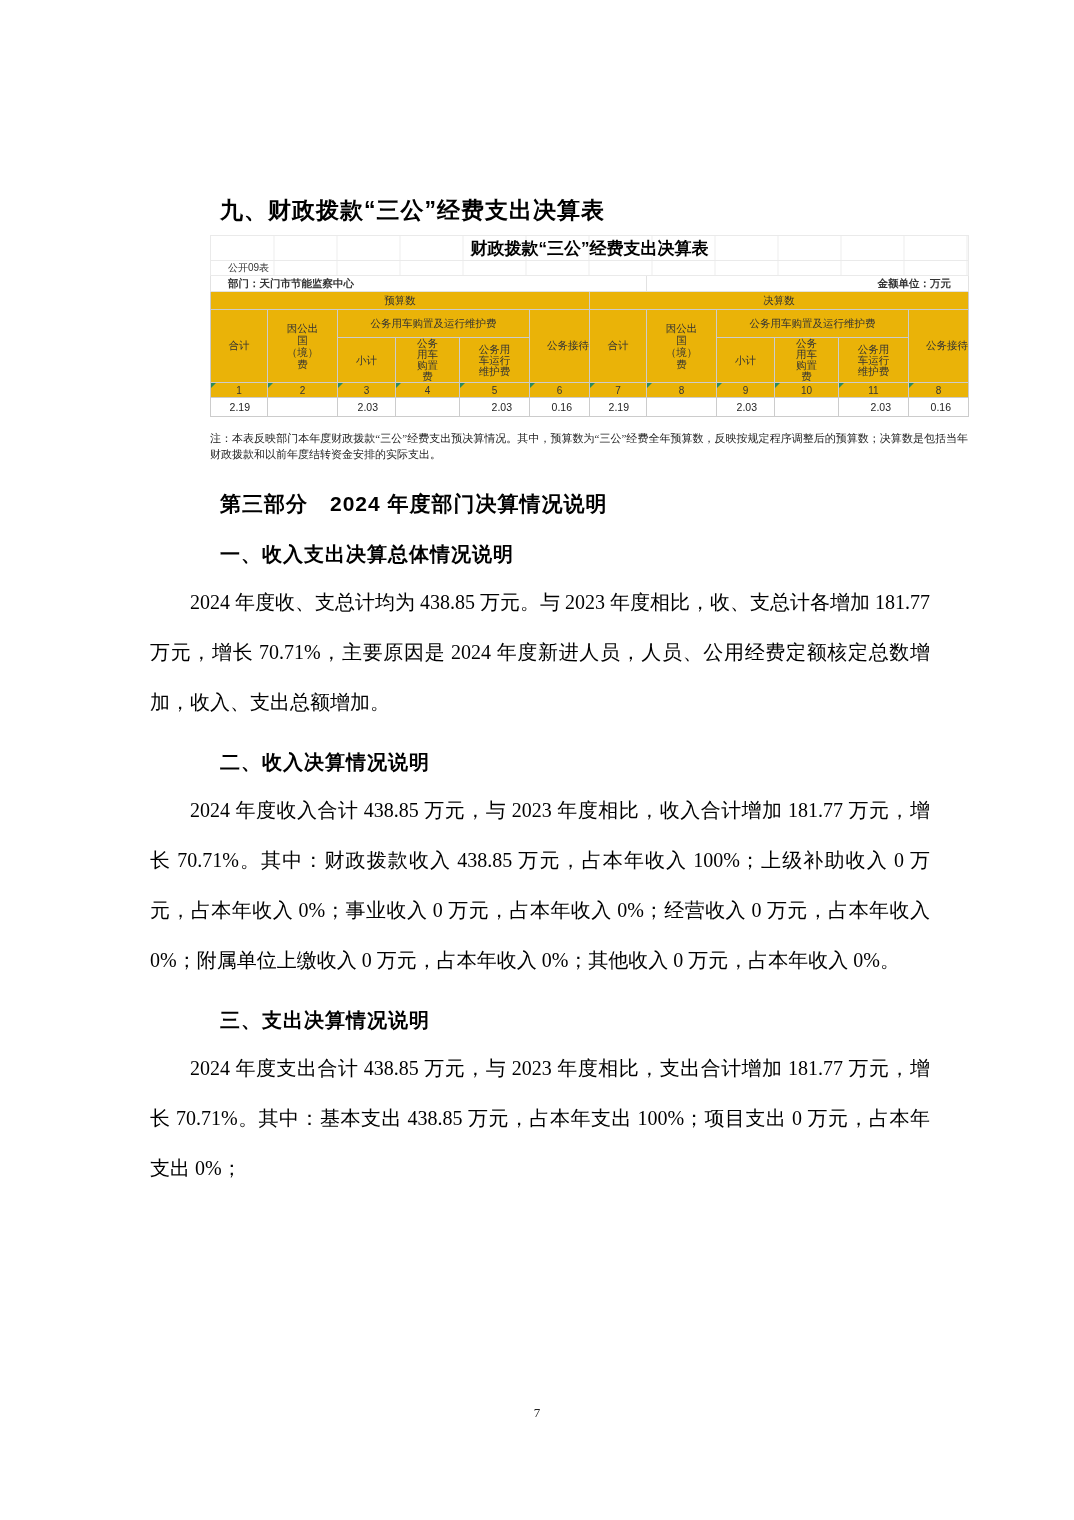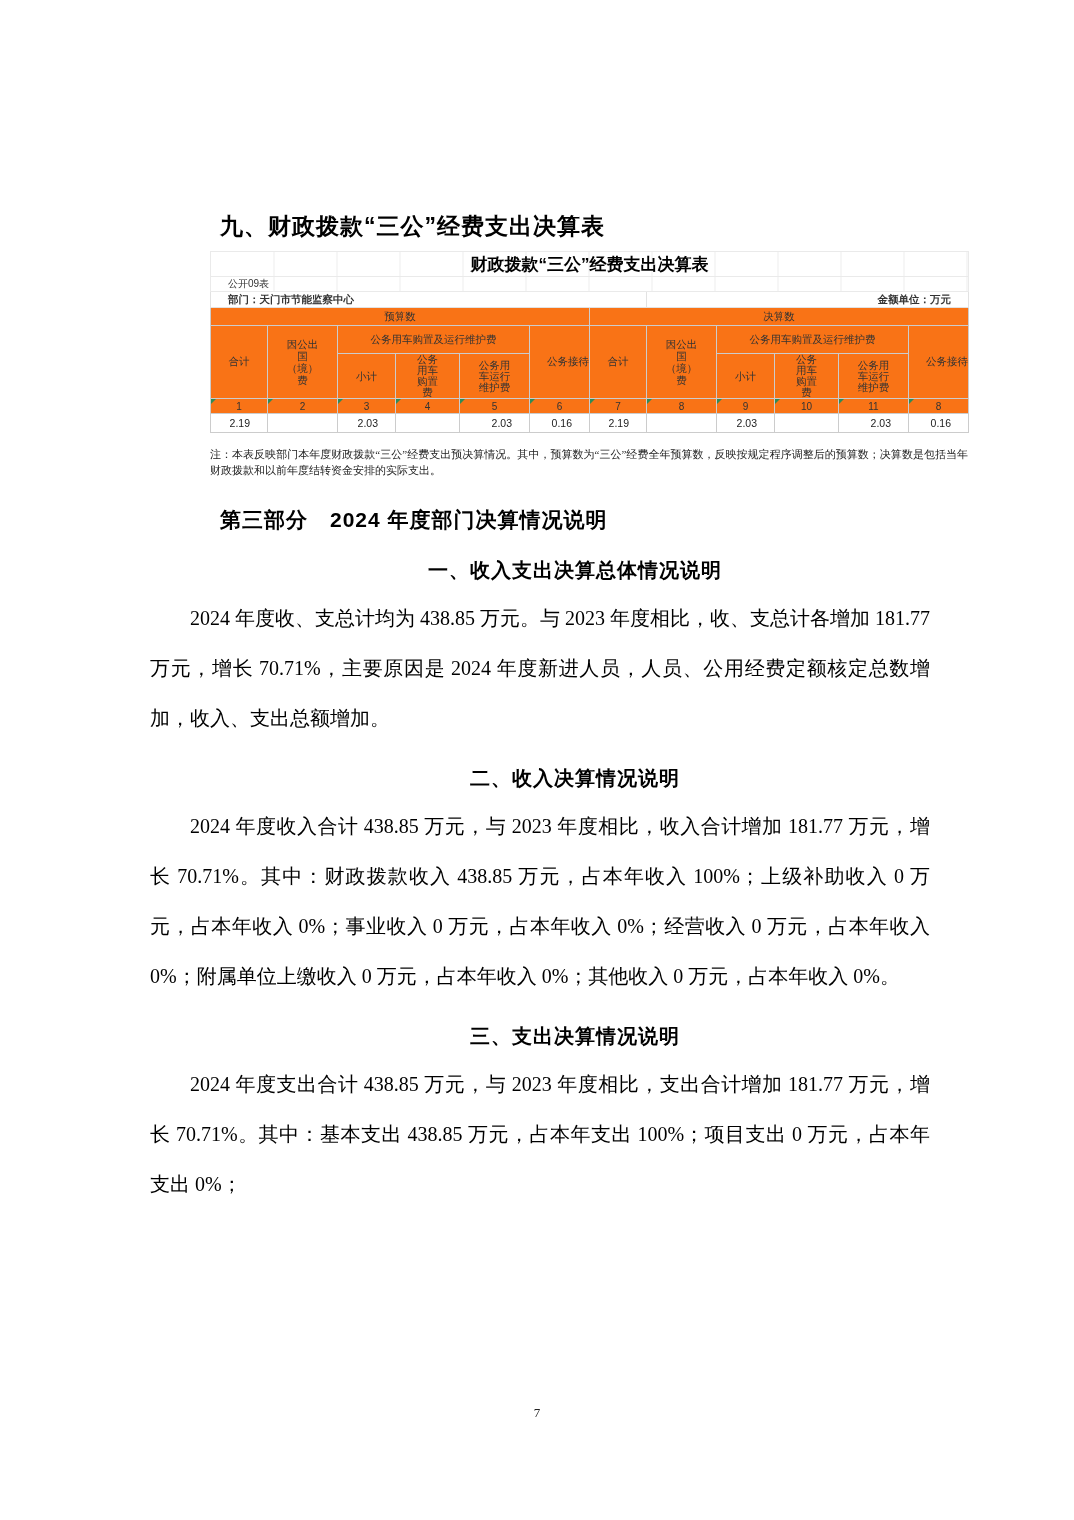--- a/index.html
+++ b/index.html
@@ -1,37 +1,37 @@
 <!DOCTYPE html>
 <html><head>
 <meta charset="utf-8">
 <style>
   html,body{margin:0;padding:0;}
   body{
     width:1074px;height:1520px;background:#ffffff;position:relative;
     font-family:"Liberation Serif","DejaVu Serif",serif;color:#000;
     -webkit-font-smoothing:antialiased;
   }
-  .content{position:absolute;left:150px;top:16px;width:780px;}
+  .content{position:absolute;left:150px;top:0;width:780px;}
 
   
   .h1{
     font-family:"Liberation Sans","DejaVu Sans",sans-serif;
     font-size:23px;font-weight:700;line-height:30px;
     margin:195px 0 0 70px;letter-spacing:1px;
   }
   .part-heading{
     font-family:"Liberation Sans","DejaVu Sans",sans-serif;
     font-size:21px;font-weight:700;line-height:30px;
     margin:27px 0 0 70px;letter-spacing:1px;
   }
   .sec-heading{
     font-family:"Liberation Sans","DejaVu Sans",sans-serif;
     font-size:20px;font-weight:700;line-height:30px;
-    margin:20px 0 0 70px;letter-spacing:1px;text-align:center;
+    margin:20px 0 0 70px;letter-spacing:1px;
   }
   .sec3 .sec-heading{}
   .para{
     font-size:20px;line-height:50px;text-align:justify;
     text-indent:2em;margin:8px 0 0 0;width:780px;
   }
 
   
   .tablewrap{margin:10px 0 0 60px;}
   table.sg{
@@ -41,21 +41,21 @@
   table.sg td{border:1px solid #cccccc;padding:0 17px;overflow:hidden;white-space:nowrap;}
   .gridbg{background-image:repeating-linear-gradient(to right,transparent 0px,transparent 62px,#ececec 62px,#ececec 63px);}
   tr.r-title td{
     border:1px solid #eaeaea;font-size:17px;font-weight:700;text-align:center;
     color:#000;height:24px;white-space:nowrap;
   }
   tr.r-doc td{border:1px solid #eaeaea;font-size:10px;height:13px;color:#333;}
   tr.r-meta td{border:1px solid #e2e2e2;font-size:10.5px;height:15px;color:#333;font-weight:bold;}
   tr.r-meta td.right{text-align:right;}
   tr.r-h1 td,tr.r-h2 td,tr.r-h3 td,tr.r-num td{
-    background:#f97316;text-align:center;font-size:10.5px;color:#333;
+    background:#eab308;text-align:center;font-size:10.5px;color:#333;
   }
   tr.r-h1 td{height:17px;}
   tr.r-h2 td{height:27px;}
   tr.r-h3 td{height:23px;line-height:11px;white-space:normal;}
   tr.r-num td{height:14px;font-size:10px;position:relative;}
   tr.r-val td{height:18px;font-size:10.5px;text-align:right;color:#222;}
   .tri{
     position:absolute;top:0;left:0;width:0;height:0;display:block;
     border-top:5px solid #2e8b57;border-right:5px solid transparent;
   }

